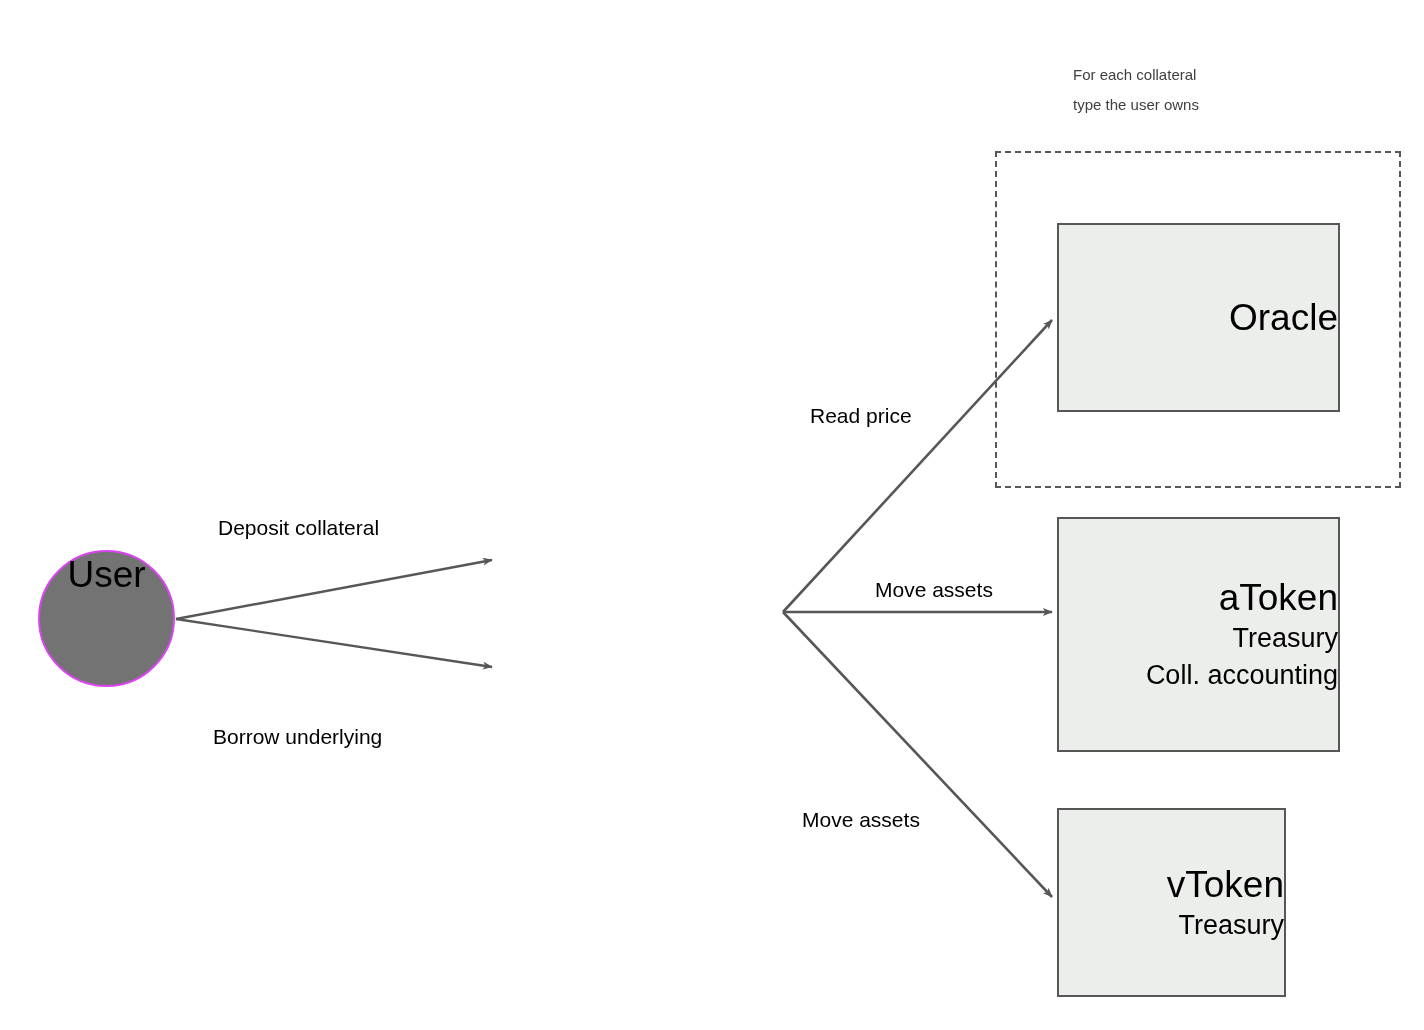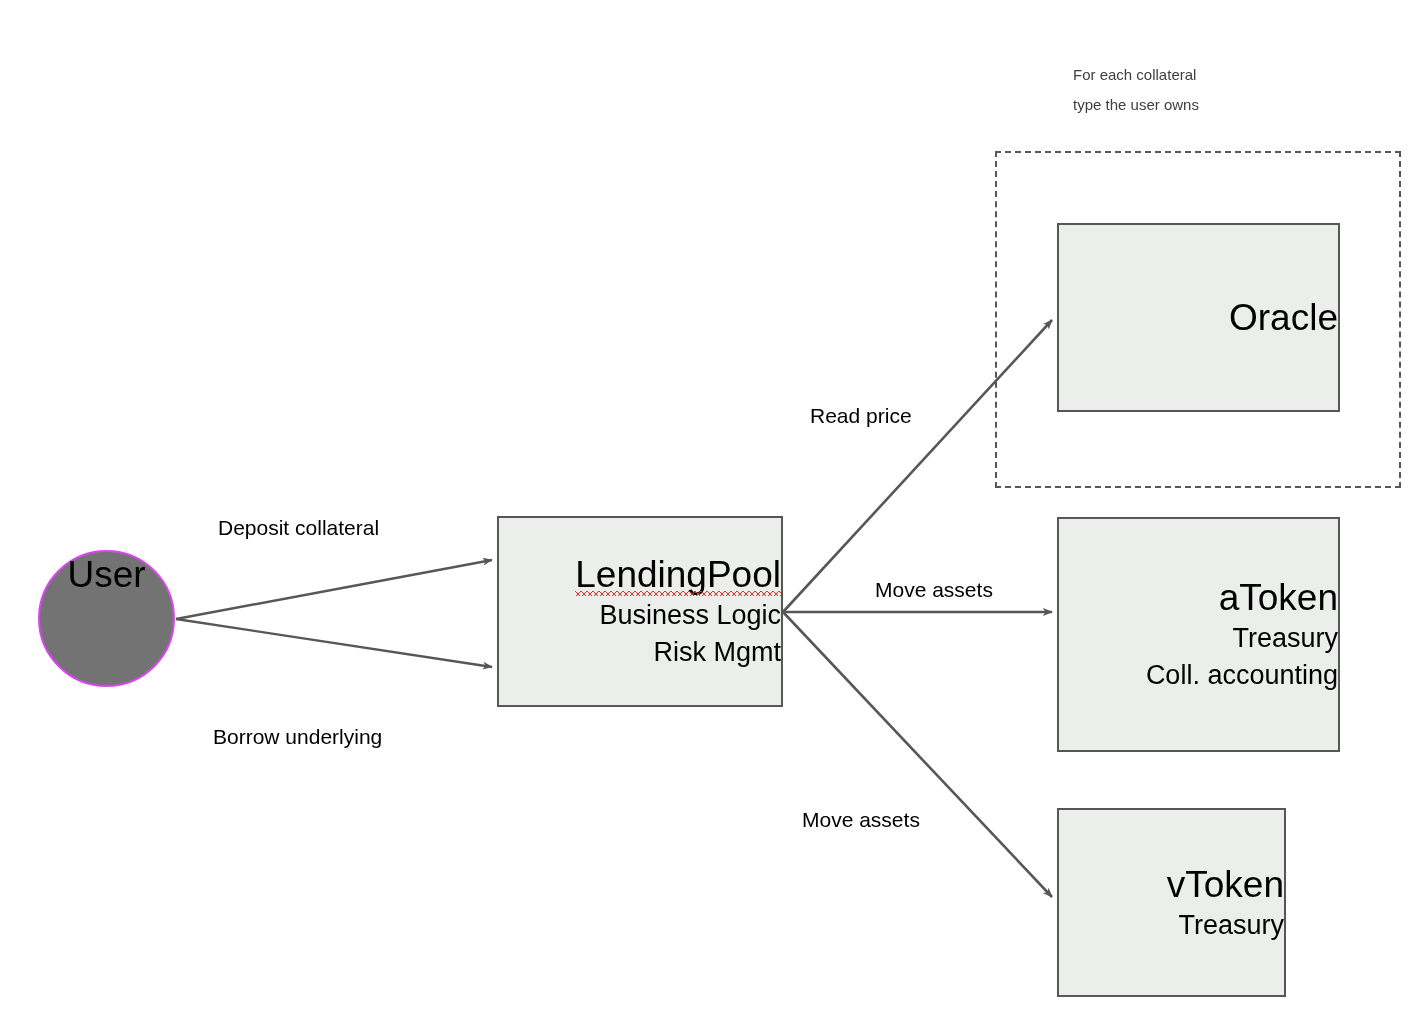--- a/index.html
+++ b/index.html
@@ -120,28 +120,20 @@
 
   <div class="group-note" style="left:1073px; top:60px;">
     <div>For each collateral</div>
     <div>type the user owns</div>
   </div>
 
   <div class="node-circle" style="left:38px; top:550px; width:137px; height:137px;">
     <span class="title-lg">User</span>
   </div>
 
-  <div class="node-box" style="left:497px; top:516px; width:286px; height:191px;">
-    <span class="title-spell">
-      <span>LendingPool</span>
-      <span class="squiggle"></span>
-    </span>
-    <span class="sub">Business Logic</span>
-    <span class="sub">Risk Mgmt</span>
-  </div>
 
   <div class="node-box" style="left:1057px; top:223px; width:283px; height:189px;">
     <span class="title-lg">Oracle</span>
   </div>
 
   <div class="node-box" style="left:1057px; top:517px; width:283px; height:235px;">
     <span class="title-lg">aToken</span>
     <span class="sub">Treasury</span>
     <span class="sub">Coll. accounting</span>
   </div>

